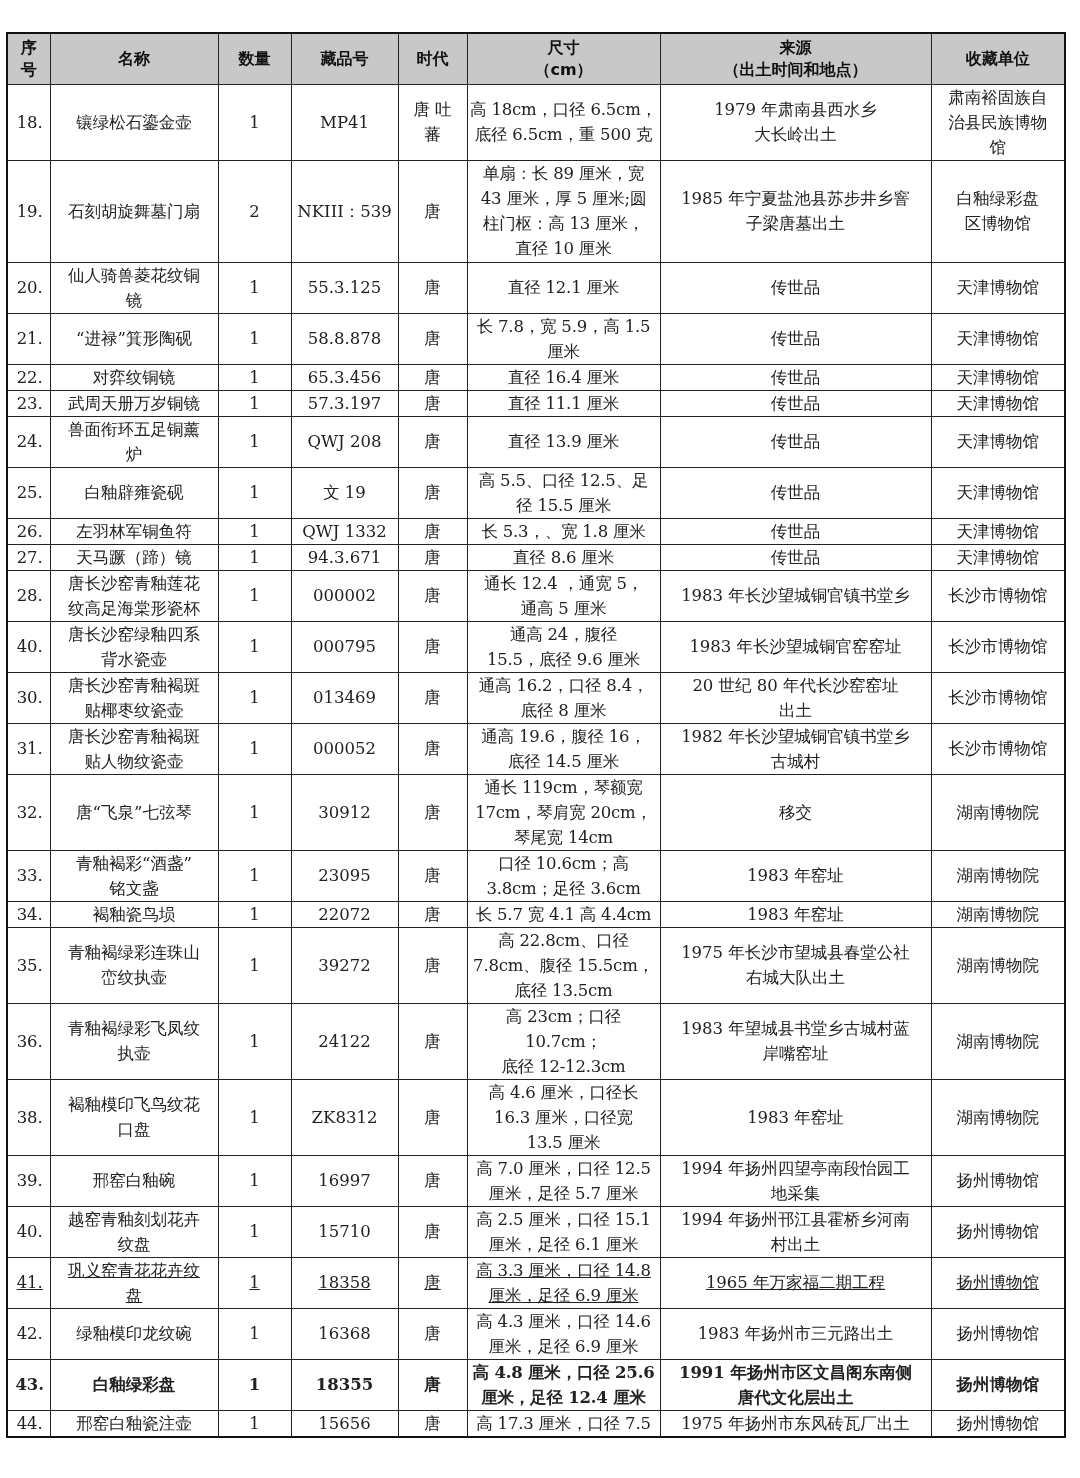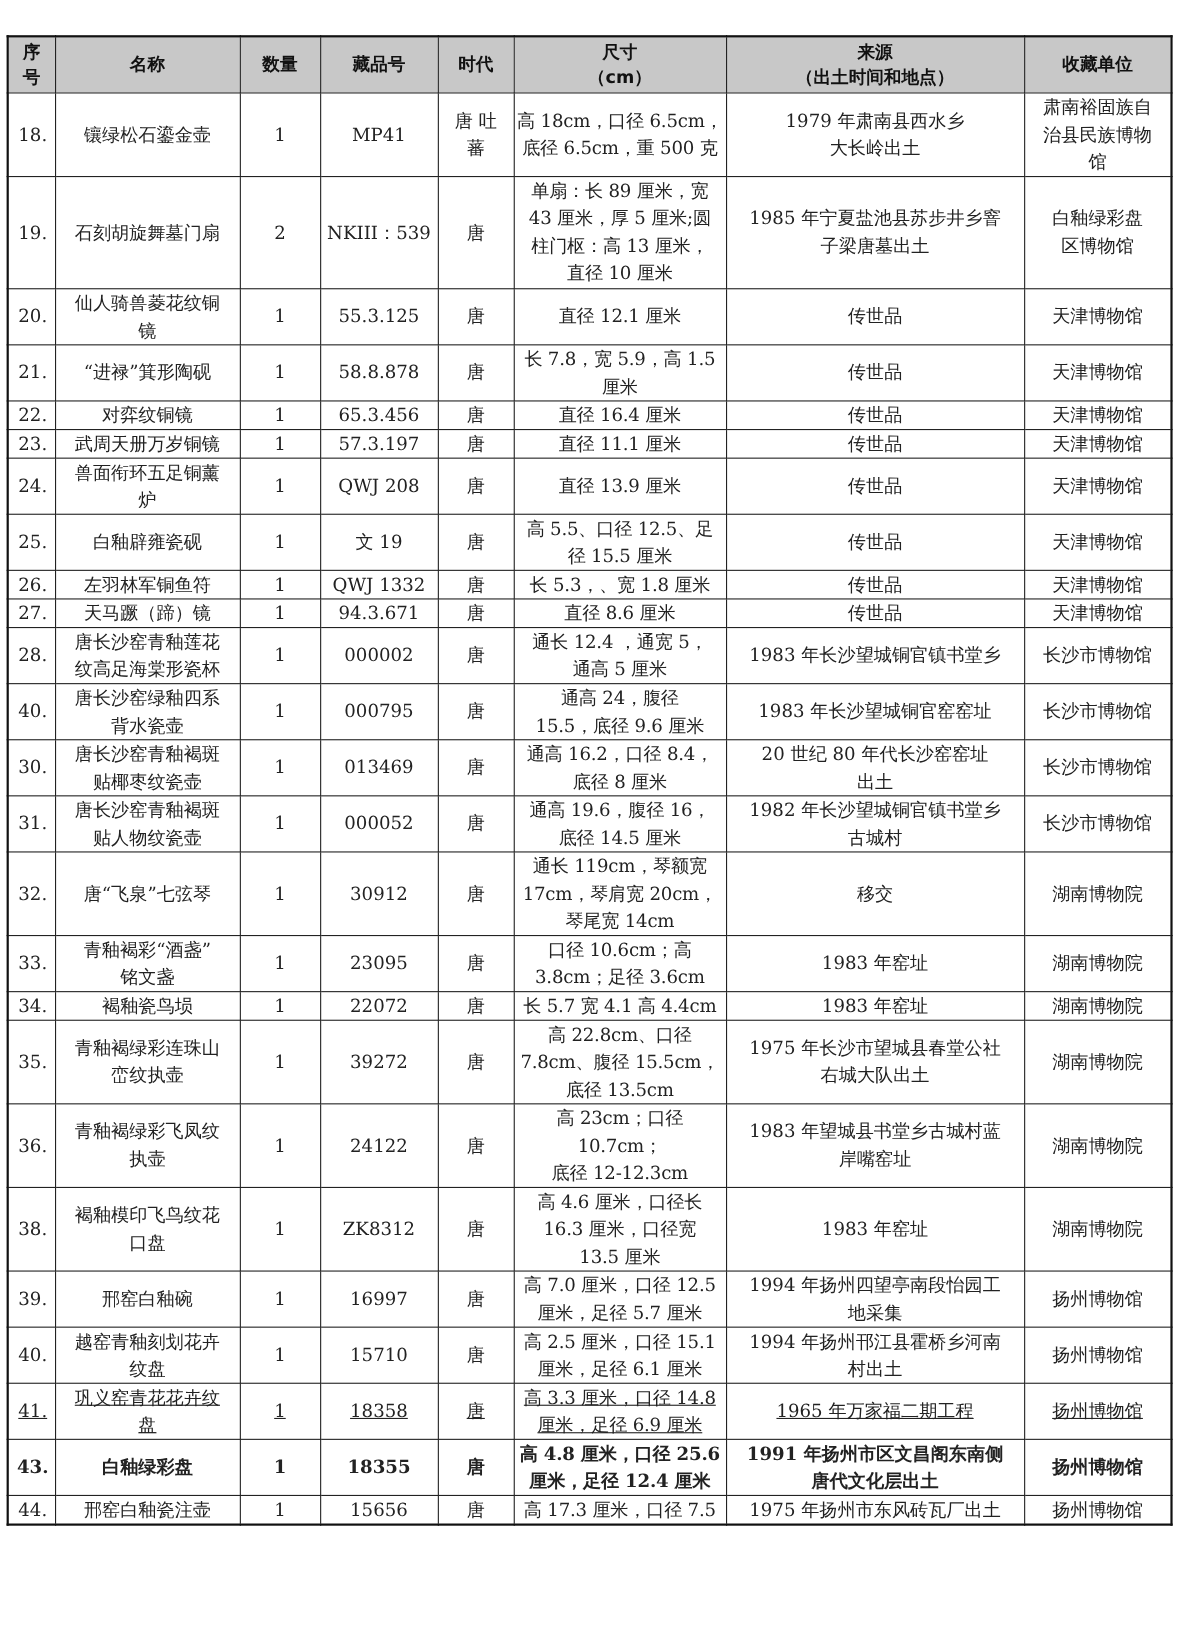--- a/index.html
+++ b/index.html
@@ -559,20 +559,41 @@
           <span class="line">高 3.3 厘米，口径 14.8</span>
           <span class="line">厘米，足径 6.9 厘米</span>
         </td>
         <td>
           <span class="line">1965 年万家福二期工程</span>
         </td>
         <td>
           <span class="line">扬州博物馆</span>
         </td>
       </tr>
+      <tr style="height: 50px;">
+        <td class="num">42.</td>
+        <td>
+          <span class="line">绿釉模印龙纹碗</span>
+        </td>
+        <td>1</td>
+        <td>16368</td>
+        <td>
+          <span class="line">唐</span>
+        </td>
+        <td class="dim">
+          <span class="line">高 4.3 厘米，口径 14.6</span>
+          <span class="line">厘米，足径 6.9 厘米</span>
+        </td>
+        <td>
+          <span class="line">1983 年扬州市三元路出土</span>
+        </td>
+        <td>
+          <span class="line">扬州博物馆</span>
+        </td>
+      </tr>
       <tr style="height: 51px; font-weight: bold;">
         <td class="num">43.</td>
         <td>
           <span class="line">白釉绿彩盘</span>
         </td>
         <td>1</td>
         <td>18355</td>
         <td>
           <span class="line">唐</span>
         </td>

